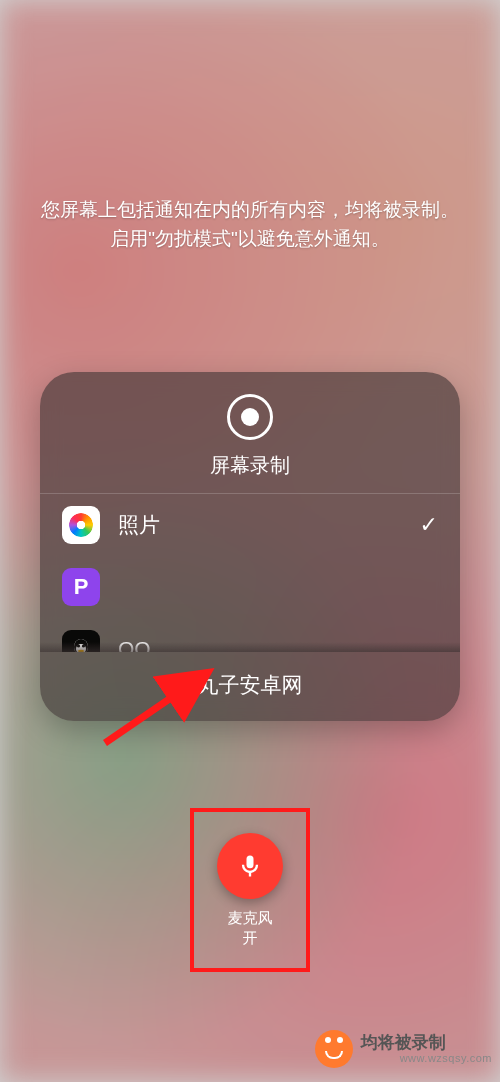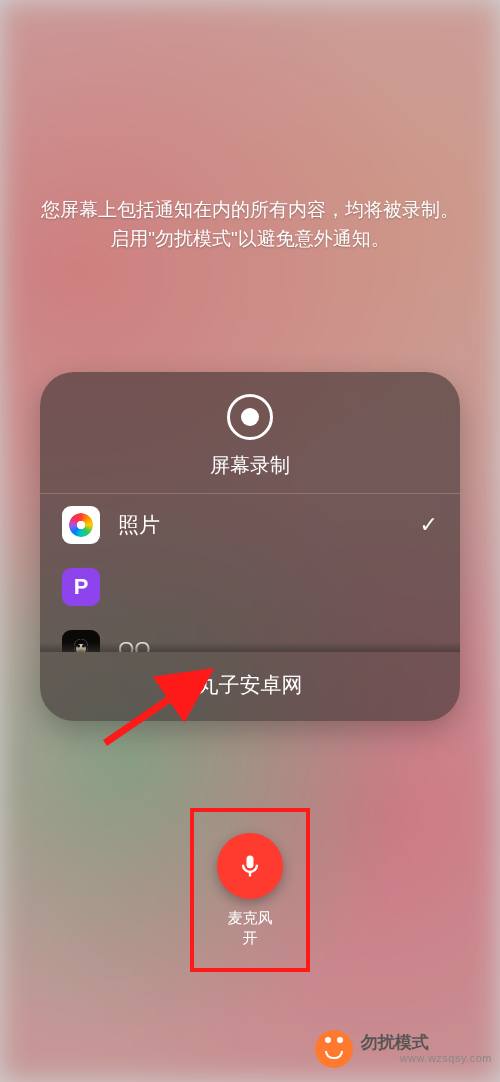--- a/index.html
+++ b/index.html
@@ -227,16 +227,16 @@
 开</div>
 </div>
 
 <div class="watermark">
   <div class="wm-circle">
     <div class="wm-dot" style="top:7px; left:10px;"></div>
     <div class="wm-dot" style="top:7px; right:10px;"></div>
     <div style="position:absolute;bottom:9px;left:10px;right:10px;height:6px;border:2px solid #fff;border-top:none;border-radius:0 0 10px 10px;"></div>
   </div>
   <div class="wm-text">
-    <span class="l1">勿扰模式</span>
+    <span class="l1">均将被录制</span>
     <span class="l2">www.wzsqsy.com</span>
   </div>
 </div>
 
 </body></html>

